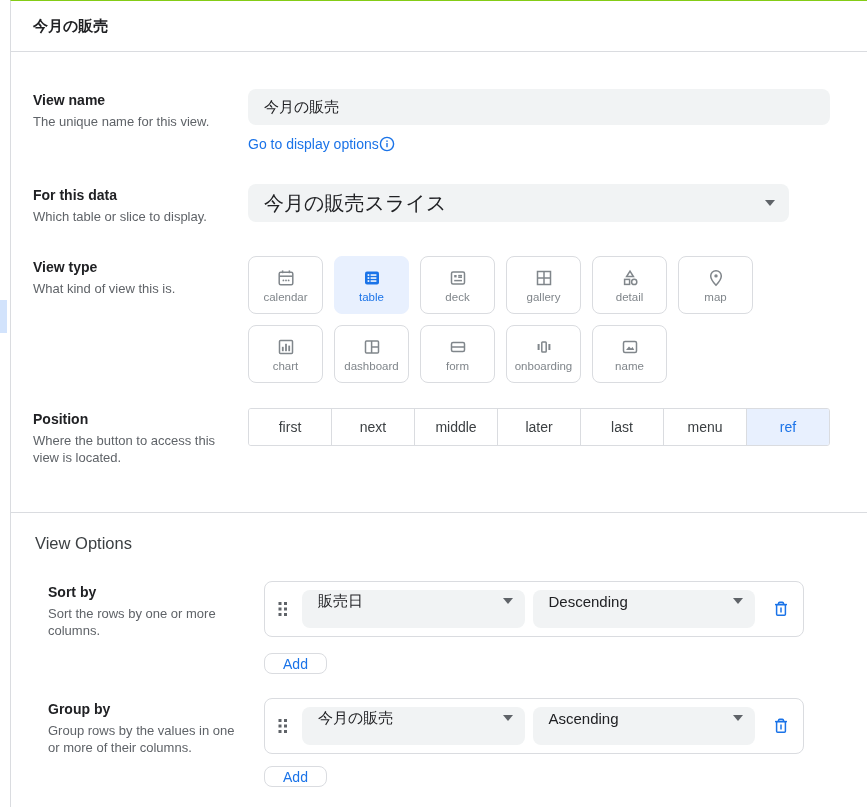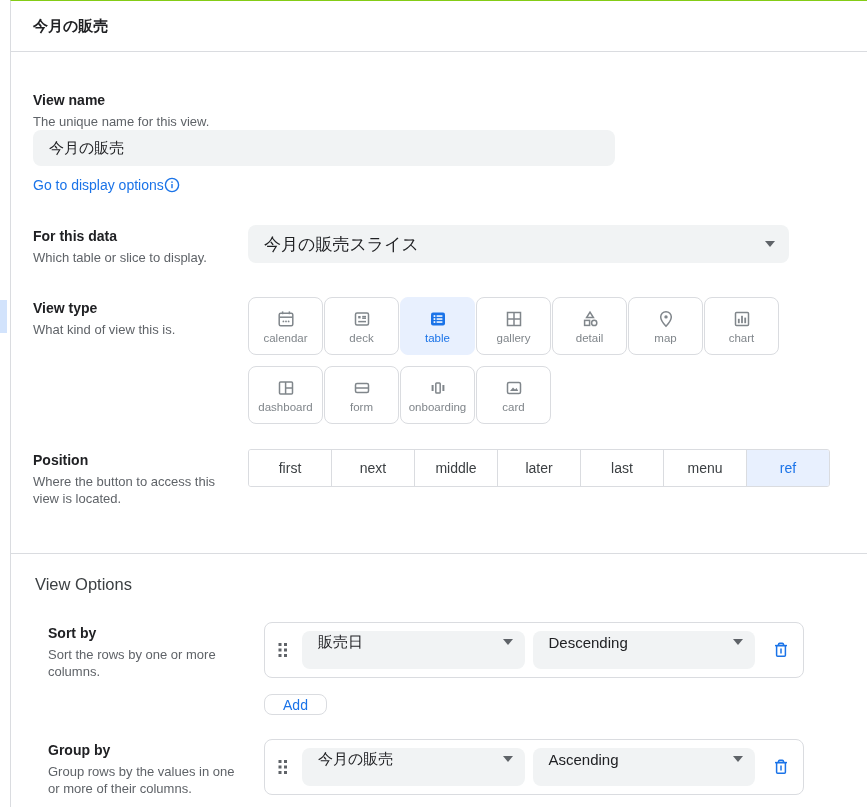--- a/index.html
+++ b/index.html
@@ -14,24 +14,24 @@
   .row { display:flex; padding-left:22px; }
   .row-label { width:215px; flex-shrink:0; padding-top:3px; }
   .row-label h3 { font-size:14px; font-weight:700; color:#202124; margin-bottom:5px; }
   .row-label p { font-size:13px; color:#5f6368; line-height:17px; max-width:188px; }
   .text-input { width:582px; height:36px; background:#f1f3f4; border:none; border-radius:8px;
     padding:0 16px; font-size:15px; color:#202124; font-family:inherit; }
   .display-link { margin-top:11px; display:flex; align-items:center; gap:0;
     font-size:14px; color:#1a73e8; cursor:pointer; width:max-content; }
   .select-box { width:541px; height:38px; background:#f1f3f4; border-radius:8px;
     display:flex; align-items:center; justify-content:space-between;
-    padding:0 14px 0 16px; font-size:17px; color:#202124; cursor:pointer; }
+    padding:0 14px 0 16px; font-size:20px; color:#202124; cursor:pointer; }
   .caret { width:0; height:0; border-left:5px solid transparent; border-right:5px solid transparent;
     border-top:6px solid #5f6368; }
-  .vt-grid { display:flex; flex-wrap:wrap; gap:11px 1px; width:585px; }
+  .vt-grid { display:flex; flex-wrap:wrap; gap:11px 11px; width:585px; }
   .vt-btn { width:75px; height:58px; background:#fff; border:1px solid #dadce0; border-radius:8px;
     display:flex; flex-direction:column; align-items:center; justify-content:center; gap:3px; cursor:pointer; }
   .vt-btn span { font-size:11.5px; color:#80868b; }
   .vt-btn.selected { background:#e8f0fe; border-color:#e8f0fe; }
   .vt-btn.selected span { color:#1a73e8; }
   .segmented { display:flex; width:582px; height:38px; border:1px solid #dadce0; border-radius:3px; overflow:hidden; }
   .segment { flex:1; display:flex; align-items:center; justify-content:center; background:#fff;
     font-size:14px; color:#3c4043; border-left:1px solid #dadce0; cursor:pointer; }
   .segment:first-child { border-left:none; }
   .segment.selected { background:#e8f0fe; color:#1a73e8; }
@@ -55,21 +55,21 @@
 <body>
 
 <div class="side-strip"></div>
 
 <div class="panel">
 
   <div class="panel-header">今月の販売</div>
 
   <div class="form-body">
 
-    <div class="row" style="margin-bottom:32px;flex-direction:column;">
+    <div class="row" style="margin-bottom:32px;">
       <div class="row-label">
         <h3>View name</h3>
         <p>The unique name for this view.</p>
       </div>
       <div>
         <input class="text-input" type="text" value="今月の販売" style="">
         <div class="display-link">
           <span>Go to display options</span>
           <span class="icon">
             <svg width="16" height="16" viewBox="0 0 16 16">
@@ -108,33 +108,20 @@
                 <line x1="6.6" y1="2.4" x2="6.6" y2="5.2"></line>
                 <line x1="13.4" y1="2.4" x2="13.4" y2="5.2"></line>
                 <g fill="#80868b" stroke="none">
                   <circle cx="7.4" cy="12.4" r="0.9"></circle>
                   <circle cx="10" cy="12.4" r="0.9"></circle>
                   <circle cx="12.6" cy="12.4" r="0.9"></circle>
                 </g>
               </svg>
           </span>
           <span>calendar</span>
-        </div>
-
-        <div class="vt-btn">
-          <span class="icon">
-            <svg width="20" height="20" viewBox="0 0 20 20" fill="none" stroke="#80868b" stroke-width="1.5">
-                <rect x="3.5" y="4" width="13" height="12" rx="1.5"></rect>
-                <rect x="6.2" y="7" width="2.4" height="2.4" fill="#80868b" stroke="none"></rect>
-                <line x1="10.2" y1="7.6" x2="14" y2="7.6"></line>
-                <line x1="10.2" y1="9.2" x2="14" y2="9.2"></line>
-                <line x1="6.2" y1="12.6" x2="14" y2="12.6"></line>
-              </svg>
-          </span>
-          <span>deck</span>
         </div>
 
         <div class="vt-btn selected">
           <span class="icon">
             <svg width="20" height="20" viewBox="0 0 20 20">
                 <rect x="3" y="3.5" width="14" height="13" rx="2" fill="#1a73e8"></rect>
                 <g fill="#fff">
                   <rect x="5.6" y="6.2" width="1.7" height="1.7"></rect>
                   <rect x="5.6" y="9.2" width="1.7" height="1.7"></rect>
                   <rect x="5.6" y="12.2" width="1.7" height="1.7"></rect>
@@ -143,20 +130,33 @@
                   <rect x="8.6" y="12.3" width="5.8" height="1.5"></rect>
                 </g>
               </svg>
           </span>
           <span>table</span>
         </div>
 
         <div class="vt-btn">
           <span class="icon">
             <svg width="20" height="20" viewBox="0 0 20 20" fill="none" stroke="#80868b" stroke-width="1.5">
+                <rect x="3.5" y="4" width="13" height="12" rx="1.5"></rect>
+                <rect x="6.2" y="7" width="2.4" height="2.4" fill="#80868b" stroke="none"></rect>
+                <line x1="10.2" y1="7.6" x2="14" y2="7.6"></line>
+                <line x1="10.2" y1="9.2" x2="14" y2="9.2"></line>
+                <line x1="6.2" y1="12.6" x2="14" y2="12.6"></line>
+              </svg>
+          </span>
+          <span>deck</span>
+        </div>
+
+        <div class="vt-btn">
+          <span class="icon">
+            <svg width="20" height="20" viewBox="0 0 20 20" fill="none" stroke="#80868b" stroke-width="1.5">
                 <rect x="3.5" y="3.5" width="13" height="13"></rect>
                 <line x1="10" y1="3.5" x2="10" y2="16.5"></line>
                 <line x1="3.5" y1="10" x2="16.5" y2="10"></line>
               </svg>
           </span>
           <span>gallery</span>
         </div>
 
         <div class="vt-btn">
           <span class="icon">
@@ -225,21 +225,21 @@
           <span>onboarding</span>
         </div>
 
         <div class="vt-btn">
           <span class="icon">
             <svg width="20" height="20" viewBox="0 0 20 20" fill="none" stroke="#80868b" stroke-width="1.5">
                 <rect x="3.5" y="4.5" width="13" height="11" rx="1.5"></rect>
                 <polygon points="6,13 9,9.4 11,11.6 12.6,10 14.2,13" fill="#80868b" stroke="none"></polygon>
               </svg>
           </span>
-          <span>card</span>
+          <span>name</span>
         </div>
 
       </div>
     </div>
 
     <div class="row">
       <div class="row-label">
         <h3>Position</h3>
         <p>Where the button to access this view is located.</p>
       </div>

